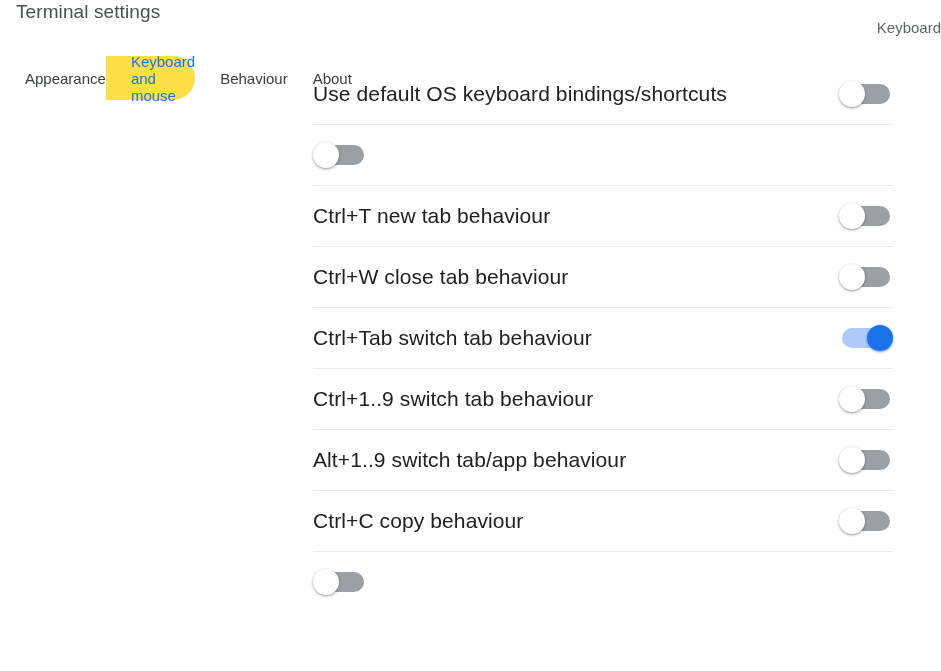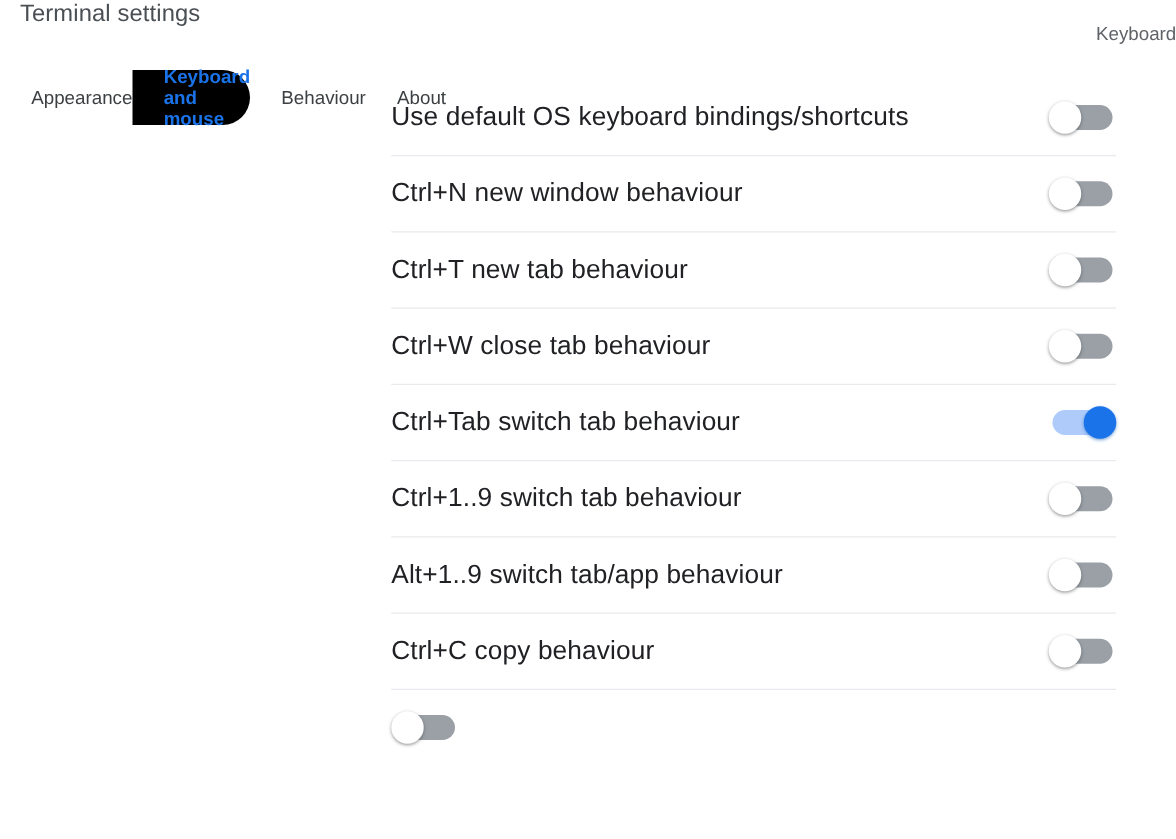--- a/index.html
+++ b/index.html
@@ -56,23 +56,23 @@
     border-top-right-radius: 22px;
     border-bottom-right-radius: 22px;
     width: 224px;
     cursor: pointer;
     margin-bottom: 9px;
     user-select: none;
     background: transparent;
   }
 
   .nav-item.selected {
-    background: #000000;
+    background: #fde047;
     color: #1a73e8;
-    font-weight: 700;
+    font-weight: 400;
   }
 
   
   .content {
     flex: 1 1 auto;
     height: 671px;
     padding-top: 18px;
     overflow: hidden;
     position: relative;
   }
@@ -176,21 +176,20 @@
     <h2 class="section-title">Keyboard</h2>
     <div class="settings-list">
         <div class="setting-row">
           <div class="setting-label">Use default OS keyboard bindings/shortcuts</div>
           <div class="toggle" role="switch" aria-checked="false">
             <span class="track"></span>
             <span class="knob"></span>
           </div>
         </div>
         <div class="setting-row">
-          <div class="setting-label">Ctrl+N new window behaviour</div>
           <div class="toggle" role="switch" aria-checked="false">
             <span class="track"></span>
             <span class="knob"></span>
           </div>
         </div>
         <div class="setting-row">
           <div class="setting-label">Ctrl+T new tab behaviour</div>
           <div class="toggle" role="switch" aria-checked="false">
             <span class="track"></span>
             <span class="knob"></span>

